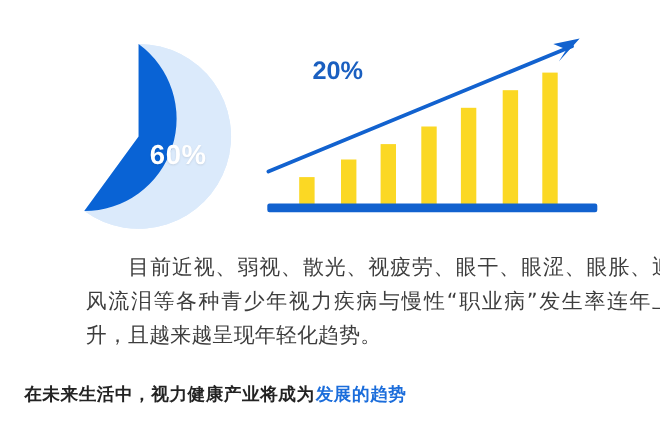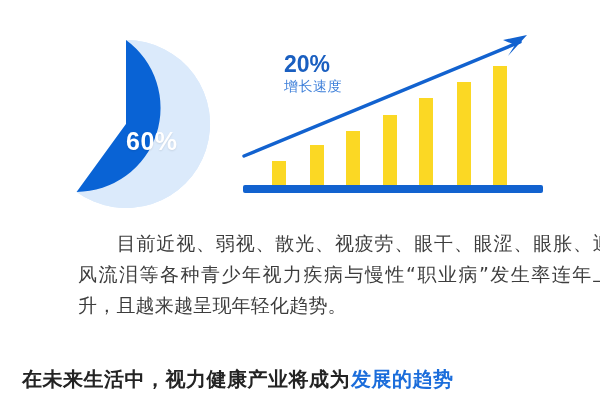--- a/index.html
+++ b/index.html
@@ -39,21 +39,21 @@
     width: 172px;
     height: 172px;
   }
   .pie-svg { display: block; }
 
   .pie-label {
     position: absolute;
     left: 126px;
     top: 129px;
     width: 72px;
-    text-align: left;
+    text-align: center;
     color: #ffffff;
     font-size: 25px;
     font-weight: bold;
     letter-spacing: 0.5px;
     line-height: 1;
     text-shadow: 0 1px 2px rgba(0,0,0,0.10);
   }
 
   .chart-wrap {
     position: absolute;
@@ -103,28 +103,27 @@
     margin-left: 42px;
   }
   .paragraph .indent { display: inline-block; width: 38px; }
 
   
   .headline {
     position: absolute;
     left: 22px;
     top: 344px;
     width: 560px;
-    font-size: 20px;
+    font-size: 16px;
     font-weight: bold;
     line-height: 30px;
     letter-spacing: 0.5px;
     color: #232323;
     white-space: nowrap;
     font-family: "DejaVu Sans", "Liberation Sans", sans-serif;
-    margin-top: 20px;
   }
   .headline .accent {
     color: #1b6ddb;
     font-weight: bold;
     -webkit-text-stroke: 1.2px #ffffff;
     paint-order: stroke fill;
     text-shadow:
        1px 0 0 #ffffff, -1px 0 0 #ffffff,
        0 1px 0 #ffffff, 0 -1px 0 #ffffff,
        1px 1px 0 #ffffff, -1px -1px 0 #ffffff,
@@ -167,21 +166,20 @@
 
         <g>
           <line x1="16" y1="136" x2="292" y2="22" stroke="#1262cf" stroke-width="3.4" stroke-linecap="round"></line>
           <path d="M 299 15 L 275 20 L 287 25 L 280 36 Z" fill="#1262cf"></path>
         </g>
       </svg>
     </div>
 
     <div class="growth-box">
       <span class="growth-pct">20%</span>
-      <span class="growth-sub">增长速度</span>
     </div>
 
   </div>
 
   <div class="paragraph"><span class="indent"></span><span>目前近视、弱视、散光、视疲劳、眼干、眼涩、眼胀、迎风流泪等各种青少年视力疾病与慢性“职业病”发生率连年上升，且越来越呈现年轻化趋势。</span></div>
 
   <div class="headline"><span>在未来生活中，视力健康产业将成为</span><span class="accent">发展的趋势</span></div>
 
 </div>
 

